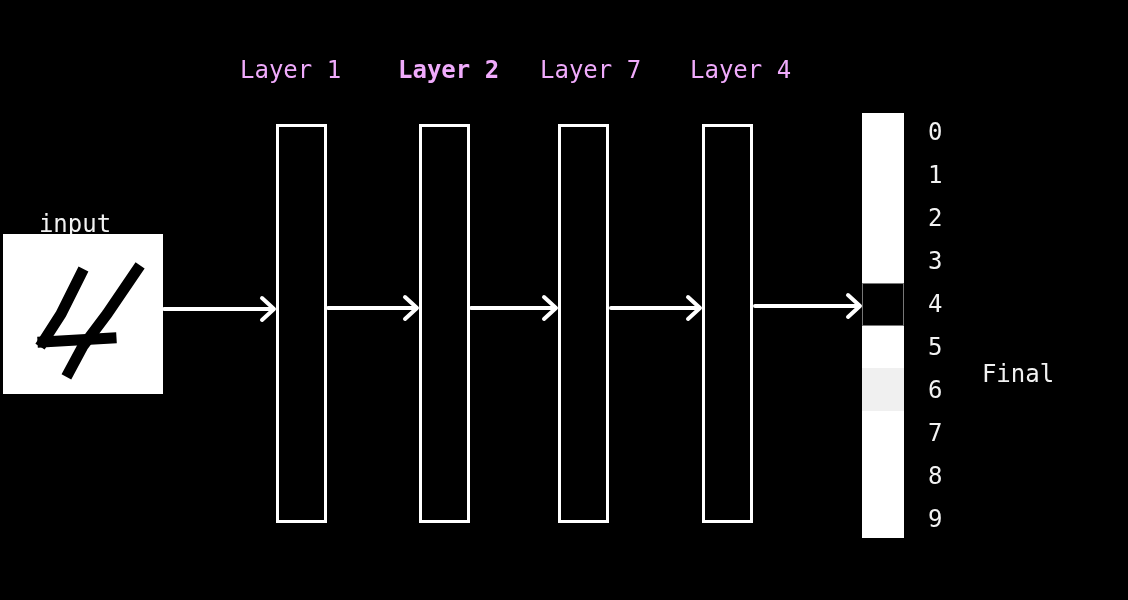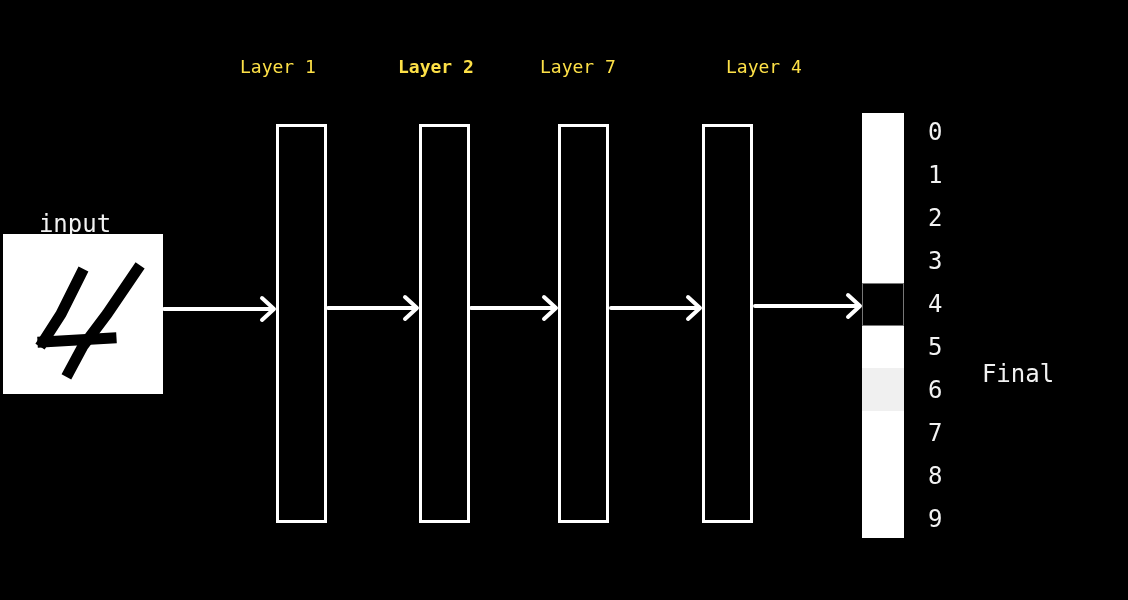--- a/index.html
+++ b/index.html
@@ -1,19 +1,19 @@
 <!DOCTYPE html>
 <html><head>
 <meta charset="utf-8">
 <style>
   html, body { margin: 0; padding: 0; background: #000; }
   body { width: 1128px; height: 600px; position: relative; overflow: hidden;
          font-family: "DejaVu Sans Mono", "Liberation Mono", monospace; color: #fff; }
   .label { position: absolute; font-size: 24px; line-height: 44px; color: #f2f2f2; white-space: pre; text-align: center; }
-  .layer-label { position: absolute; top: 56px; font-size: 18px; color: #fde047; white-space: pre; }
+  .layer-label { position: absolute; top: 56px; font-size: 24px; color: #f0abfc; white-space: pre; }
   .layer-box { position: absolute; top: 124px; width: 45px; height: 393px; border: 3px solid #fff; box-sizing: content-box; }
   .input-img { position: absolute; left: 3px; top: 234px; width: 160px; height: 160px; background: #fff; }
   .output-bar { position: absolute; left: 862px; top: 113px; width: 42px; height: 425px; background: #fff; }
   .cell { position: absolute; left: 0; width: 42px; height: 42.5px; }
   .digit { position: absolute; left: 928px; font-size: 24px; color: #f2f2f2; }
   svg.arrows { position: absolute; left: 0; top: 0; }
 </style>
 </head>
 <body>
 
@@ -27,21 +27,21 @@
       <path d="M78 40 L58 80 L40 108"></path>
       <path d="M40 108 L108 104"></path>
       <path d="M134 36 L104 80 L80 112 L66 138"></path>
     </g>
   </svg>
 </div>
 
 <div class="layer-label" style="left:240px;">Layer 1</div>
 <div class="layer-label" style="left:398px;font-weight:bold;">Layer 2</div>
 <div class="layer-label" style="left:540px;">Layer 7</div>
-<div class="layer-label" style="left:690px;margin-left:36px;">Layer 4</div>
+<div class="layer-label" style="left:690px;">Layer 4</div>
 
 <div class="layer-box" style="left:276px;"></div>
 <div class="layer-box" style="left:419px;"></div>
 <div class="layer-box" style="left:558px;"></div>
 <div class="layer-box" style="left:702px;"></div>
 
 <svg class="arrows" width="1128" height="600">
   <g stroke="#fff" stroke-width="4" fill="none" stroke-linecap="round" stroke-linejoin="round">
     <g>
       <line x1="164" y1="309" x2="272" y2="309"></line>

